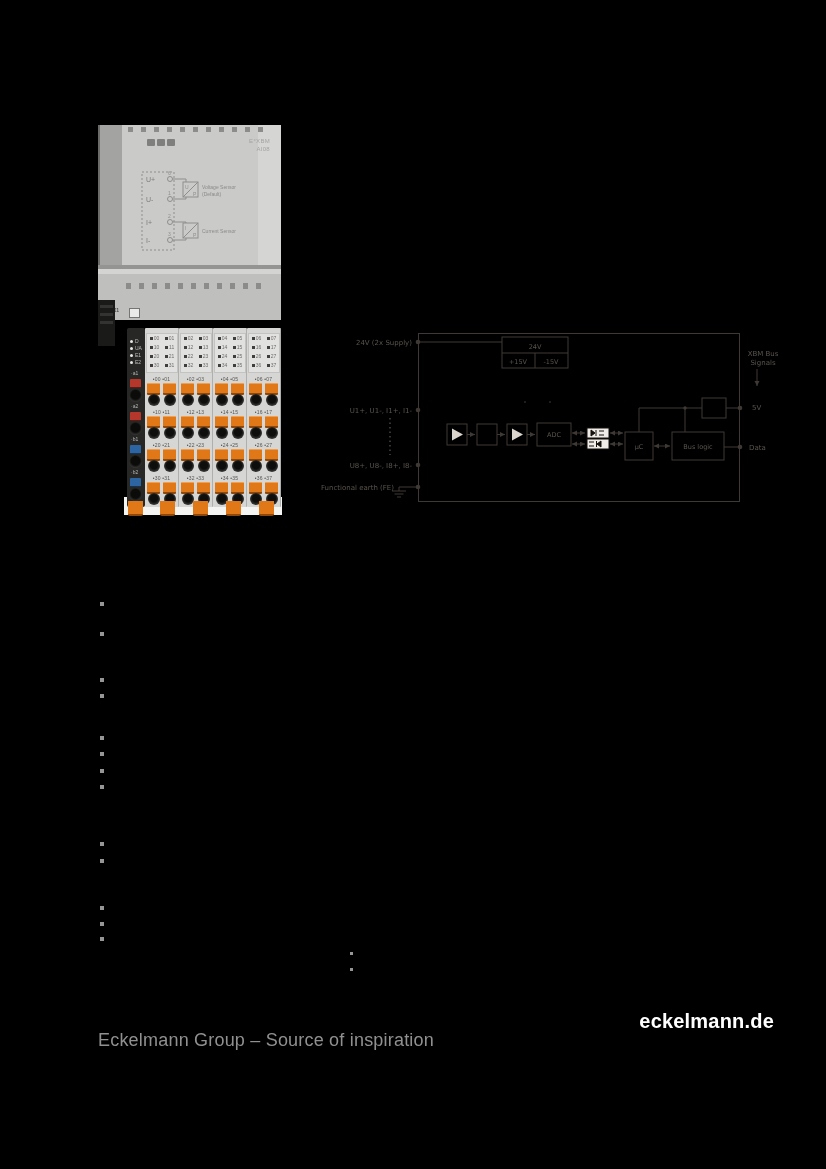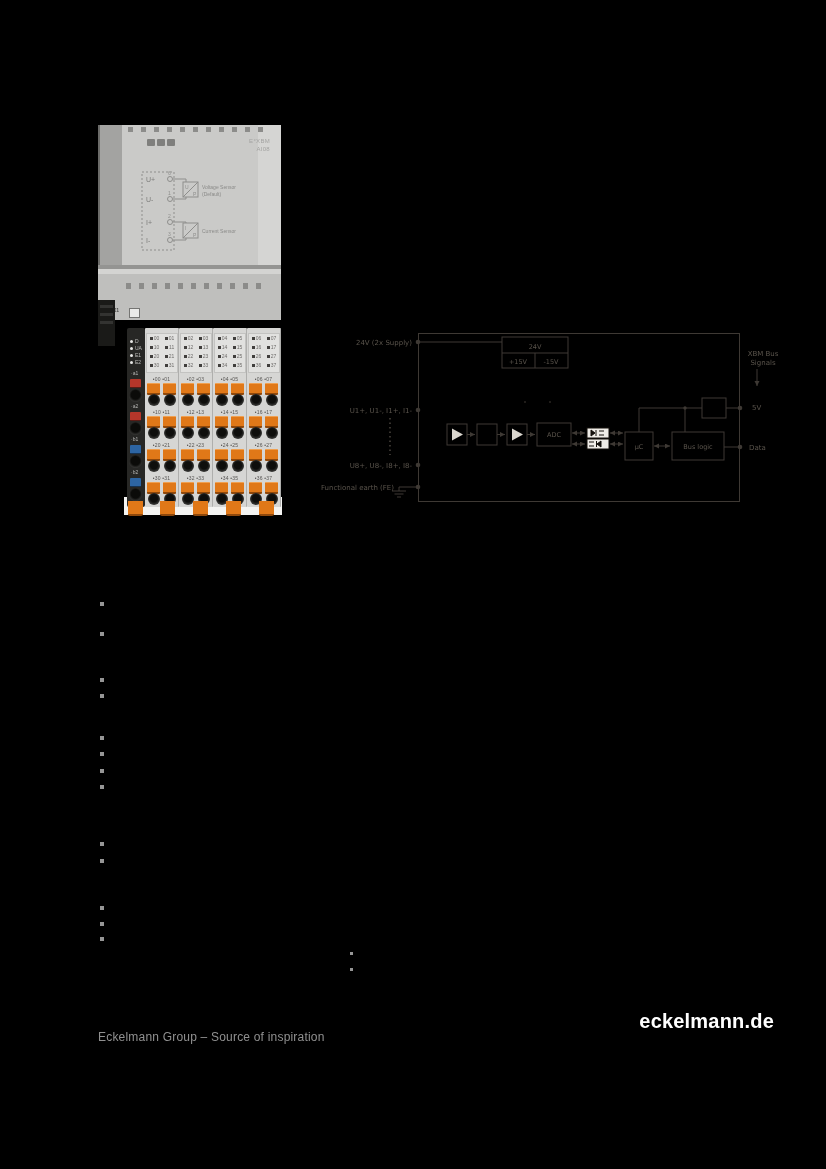--- a/index.html
+++ b/index.html
@@ -50,21 +50,21 @@
   .tab{position:absolute;top:376px;width:15px;height:13px;border-radius:0 0 2px 2px;
        border-bottom:2px solid #8f480b;z-index:3;}
 
   
   #diagram{left:320px;top:328px;}
 
   
   .bullet{position:absolute;}
 
   
-  #footer-left{left:98px;top:1030px;font-size:12px;color:#909090;letter-spacing:.2px;}
+  #footer-left{left:98px;top:1030px;font-size:18px;color:#909090;letter-spacing:.2px;}
   #footer-right{right:52px;top:1010px;font-size:20px;color:#ffffff;font-weight:bold;letter-spacing:.2px;}
 </style>
 </head>
 <body>
 
 <div id="photo" class="abs">
   <div class="abs p-leftstrip"></div>
   <div class="abs p-face"></div>
   <div class="abs p-side"></div>
   <div class="abs tickrow" style="left:30px;top:2px;" id="topvents">

